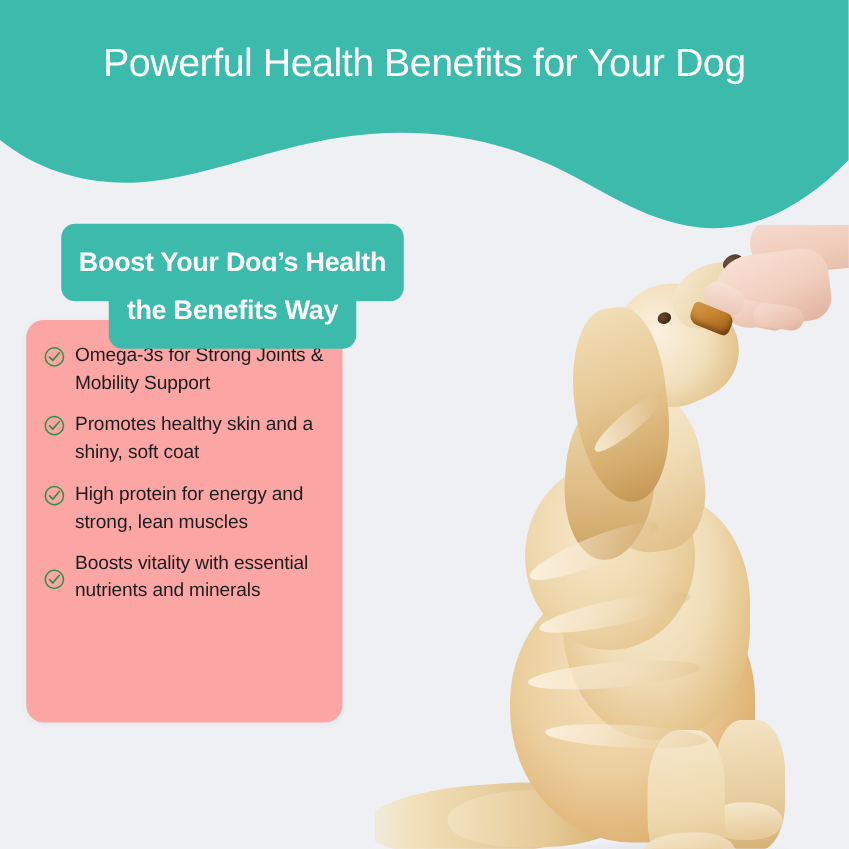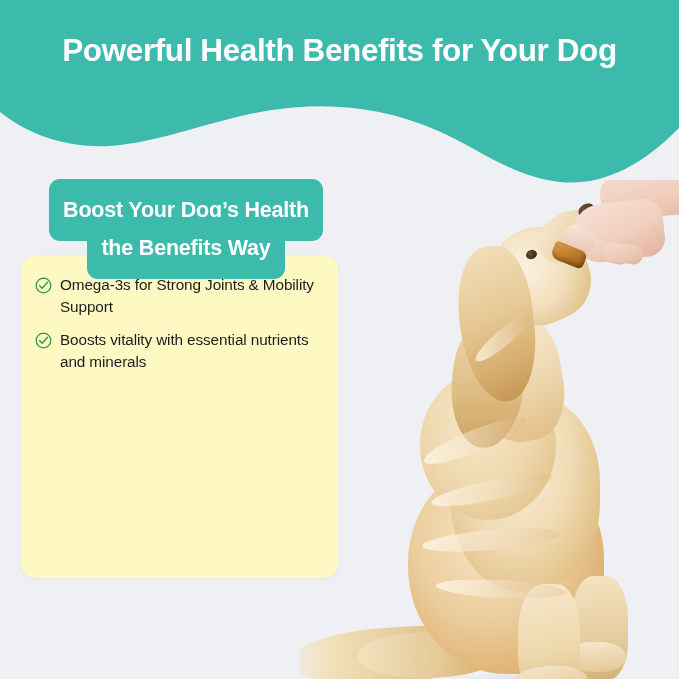--- a/index.html
+++ b/index.html
@@ -25,21 +25,21 @@
     width:679px; height:190px;
     z-index:1;
   }
   .header-title{
     position:absolute;
     top:32px; left:0; width:679px;
     text-align:center;
     z-index:3;
     color:#ffffff;
     font-size:31.5px;
-    font-weight:bold;
+    font-weight:normal;
     letter-spacing:-0.4px;
     line-height:1.2;
     white-space:nowrap;
   }
 
   
   .photo{
     position:absolute;
     left:300px; top:180px;
     width:379px; height:499px;
@@ -258,34 +258,34 @@
     box-decoration-break:clone;
     -webkit-box-decoration-break:clone;
     letter-spacing:-0.2px;
   }
   .badge-inner{ text-align:center; display:block; }
 
   
   .card{
     position:absolute;
     left:21px; top:256px;
-    width:317px; height:322px;
-    background:#fef9c3;
+    width:253px; height:322px;
+    background:#fca5a5;
     border-radius:14px;
     z-index:5;
     padding:18px 4px 10px 14px;
     box-shadow:0 1px 5px rgba(80,80,110,.06);
   }
   .benefit{
     display:flex;
     align-items:flex-start;
     margin-bottom:12px;
     gap:8px;
   }
-  .benefit:last-child{ margin-bottom:0; }
+  .benefit:last-child{ margin-bottom:0;align-items:center; }
   .check-icon{
     flex:0 0 auto;
     width:17px; height:17px;
     margin-top:3px;
   }
   .benefit-text{
     font-size:15.3px;
     line-height:1.42;
     color:#1d1d1f;
     font-weight:500;
@@ -355,21 +355,35 @@
   <div class="card">
 
     <div class="benefit">
       <svg class="check-icon" viewBox="0 0 24 24">
         <circle cx="12" cy="12" r="10.3" fill="none" stroke="#2a9443" stroke-width="1.7"></circle>
         <path d="M6.6 12.3 L10.2 16 L17.6 7.4" fill="none" stroke="#2a9443" stroke-width="1.9" stroke-linecap="round" stroke-linejoin="round"></path>
       </svg>
       <div class="benefit-text">Omega-3s for Strong Joints &amp; Mobility Support</div>
     </div>
 
-
+    <div class="benefit">
+      <svg class="check-icon" viewBox="0 0 24 24">
+        <circle cx="12" cy="12" r="10.3" fill="none" stroke="#2a9443" stroke-width="1.7"></circle>
+        <path d="M6.6 12.3 L10.2 16 L17.6 7.4" fill="none" stroke="#2a9443" stroke-width="1.9" stroke-linecap="round" stroke-linejoin="round"></path>
+      </svg>
+      <div class="benefit-text">Promotes healthy skin and a shiny, soft coat</div>
+    </div>
+
+    <div class="benefit">
+      <svg class="check-icon" viewBox="0 0 24 24">
+        <circle cx="12" cy="12" r="10.3" fill="none" stroke="#2a9443" stroke-width="1.7"></circle>
+        <path d="M6.6 12.3 L10.2 16 L17.6 7.4" fill="none" stroke="#2a9443" stroke-width="1.9" stroke-linecap="round" stroke-linejoin="round"></path>
+      </svg>
+      <div class="benefit-text">High protein for energy and strong, lean muscles</div>
+    </div>
 
 
     <div class="benefit">
       <svg class="check-icon" viewBox="0 0 24 24">
         <circle cx="12" cy="12" r="10.3" fill="none" stroke="#2a9443" stroke-width="1.7"></circle>
         <path d="M6.6 12.3 L10.2 16 L17.6 7.4" fill="none" stroke="#2a9443" stroke-width="1.9" stroke-linecap="round" stroke-linejoin="round"></path>
       </svg>
       <div class="benefit-text">Boosts vitality with essential nutrients and minerals</div>
     </div>
 

